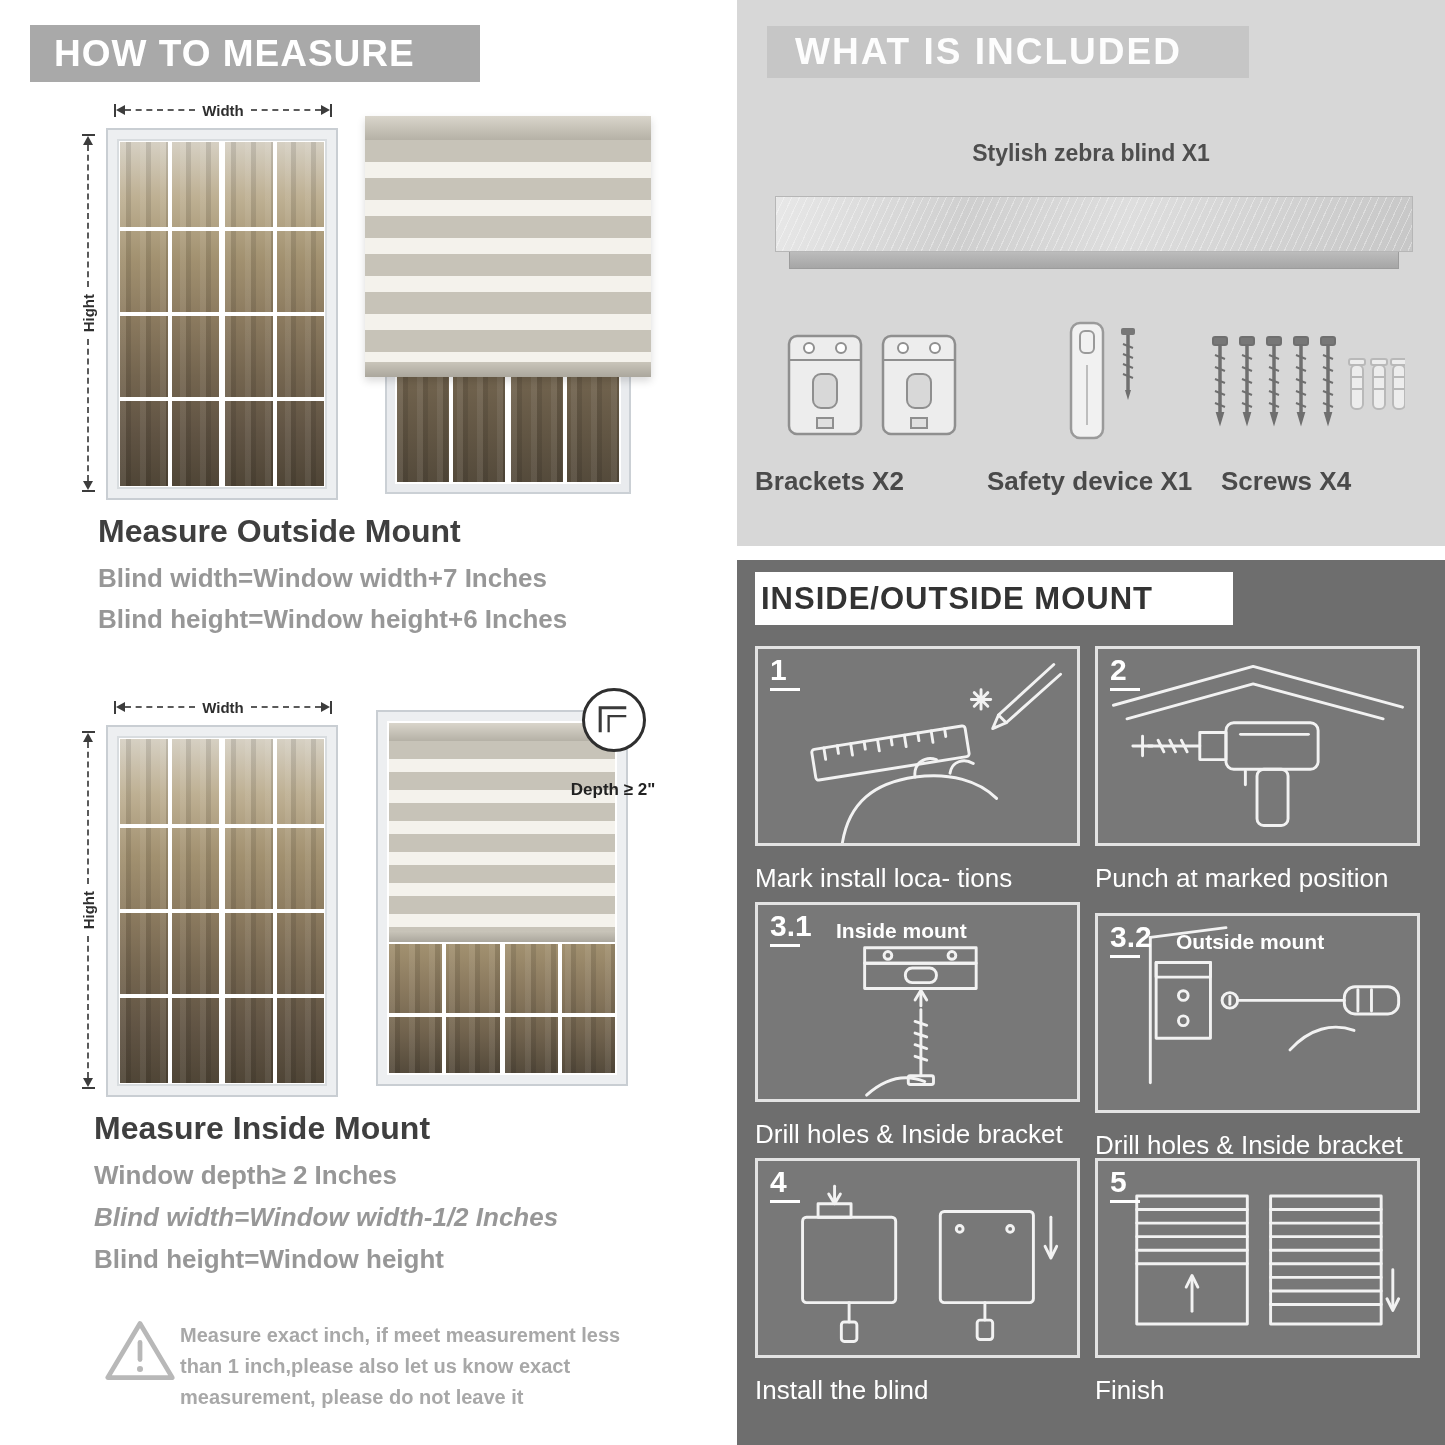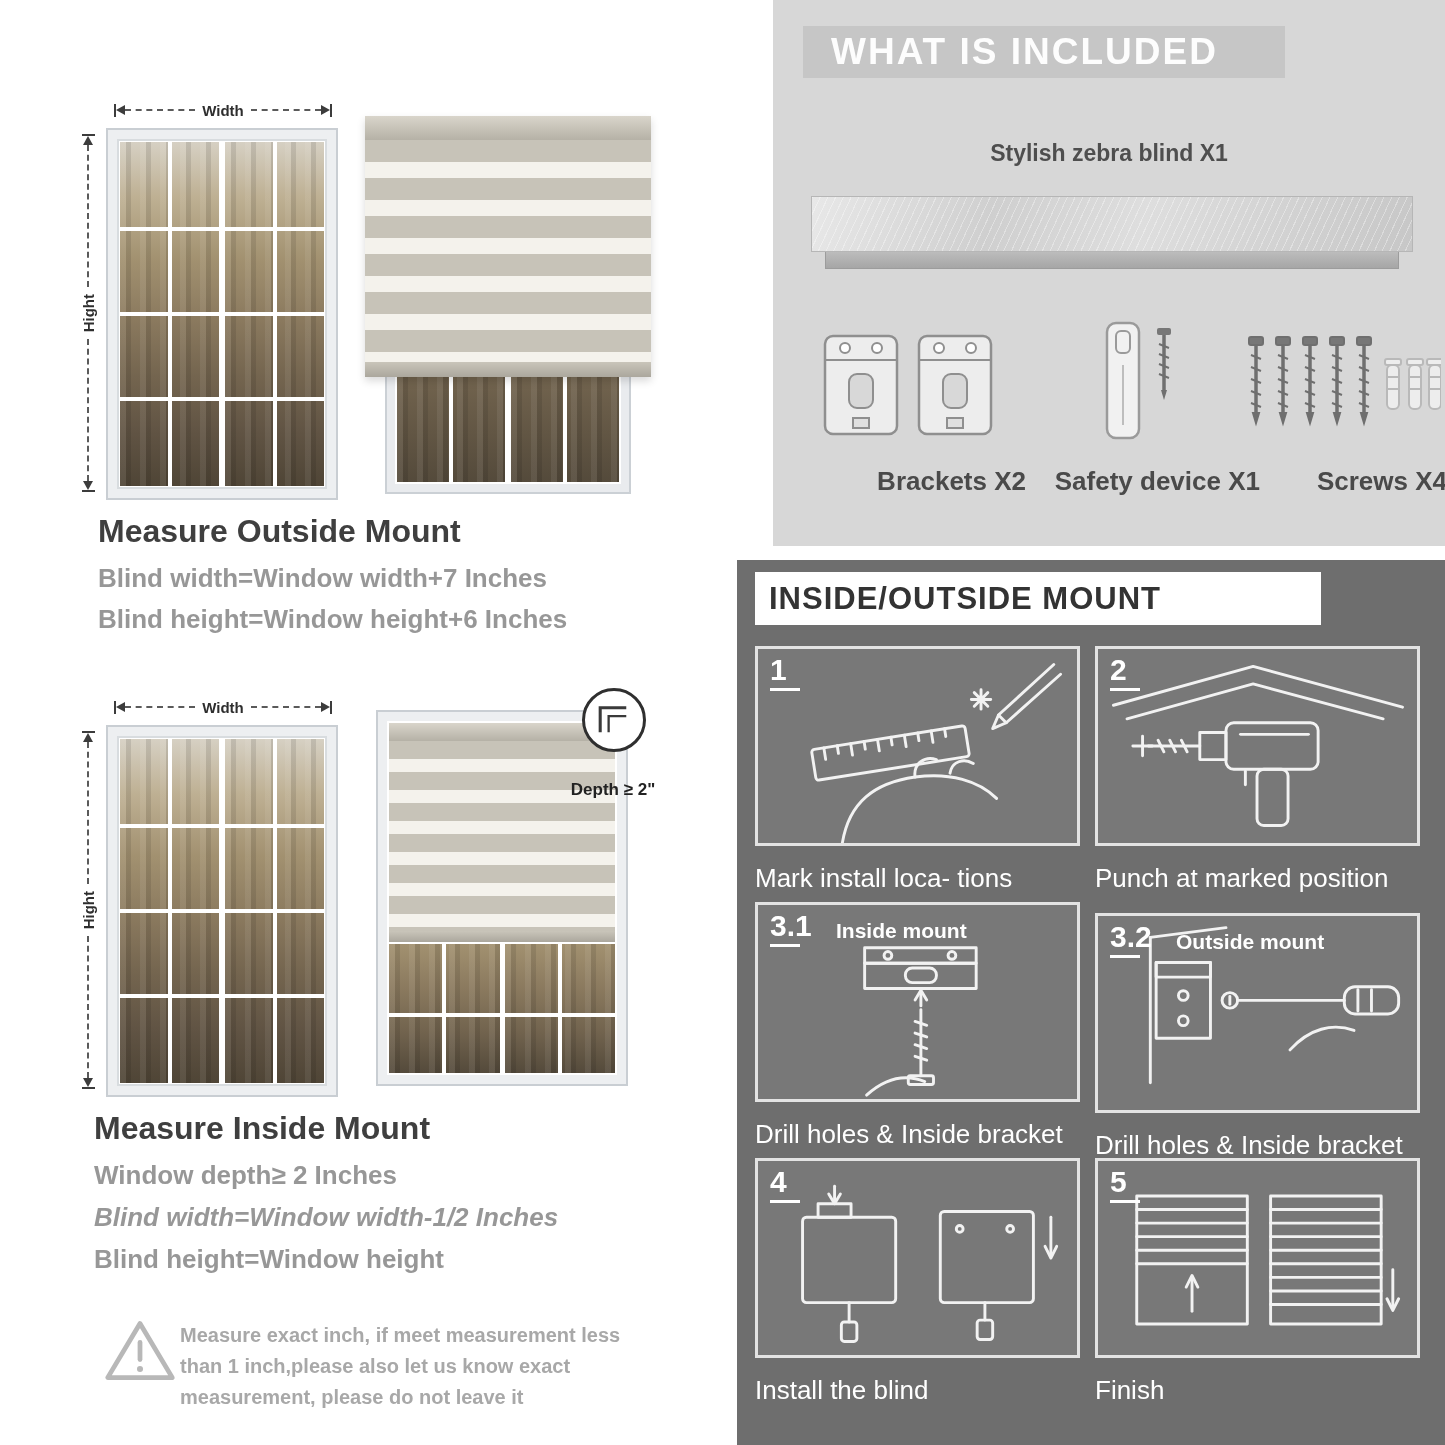--- a/index.html
+++ b/index.html
@@ -72,60 +72,61 @@
   .h-line { position:absolute; left:98px; font-size:26px; font-weight:bold; color:#979797; }
   .t-out { top:513px; } .l-out1 { top:563px; } .l-out2 { top:604px; }
   .t-in { top:1110px; left:94px; } .l-in1 { top:1160px; left:94px; } .l-in2 { top:1202px; left:94px;font-style:italic; } .l-in3 { top:1244px; left:94px; }
 
   .warn-icon { position:absolute; left:102px; top:1316px; }
   .warn-text { position:absolute; left:180px; top:1320px; width:445px; font-size:20px; font-weight:bold;
     color:#a8a8a8; line-height:1.55; }
 
   
   .right-half { position:absolute; left:723px; top:0; width:722px; height:1445px; background:#fff; }
-  .included { position:absolute; left:14px; right:0; top:0; height:546px; background:#d7d7d7;margin-left:36px; }
+  .included { position:absolute; left:14px; right:0; top:0; height:546px; background:#d7d7d7; }
   .inc-banner { position:absolute; left:30px; top:26px; width:482px; height:52px; background:#c6c6c6;
     color:#fdfdfd; font-size:37px; font-weight:bold; line-height:52px; padding-left:28px; letter-spacing:2px; }
   .product-name { position:absolute; left:0; right:0; top:140px; text-align:center;
     font-size:23px; font-weight:bold; color:#4e4e4e; }
   .rail { position:absolute; left:38px; right:32px; top:196px; }
   .rail-top { height:56px; background:linear-gradient(105deg,#e8e8e8 0%,#cfcfcf 30%,#dedede 55%,#c7c7c7 100%);
     border:1px solid #b6b6b6; position:relative; overflow:hidden; }
   .rail-top::after { content:''; position:absolute; inset:0;
     background:repeating-linear-gradient(115deg, rgba(255,255,255,.35) 0 1px, rgba(0,0,0,0) 1px 7px); }
   .rail-lip { margin:0 14px; height:17px; background:linear-gradient(180deg,#bcbcbc,#a6a6a6); border:1px solid #9c9c9c; border-top:none; }
   .part { position:absolute; }
   .p-brackets { left:48px; top:326px; }
   .p-safety { left:318px; top:320px; }
   .p-screws { left:468px; top:333px; }
-  .part-label { position:absolute; top:466px; text-align:right; font-size:26px; font-weight:bold; color:#4a4a4a; }
+  .part-label { position:absolute; top:466px; text-align:left; font-size:26px; font-weight:bold; color:#4a4a4a; }
   .pl-1 { left:18px; width:235px; }
   .pl-2 { left:250px; width:237px; }
   .pl-3 { left:484px; width:190px; }
 
   .mount { position:absolute; left:14px; right:0; top:560px; bottom:0; background:#6e6e6e; }
-  .mount-banner { position:absolute; left:18px; top:12px; width:566px; height:53px; background:#fff;
-    color:#333; font-size:31px; font-weight:bold; line-height:53px; padding-left:14px; letter-spacing:1px; }
+  .mount-banner { position:absolute; left:18px; top:12px; width:478px; height:53px; background:#fff;
+    color:#333; font-size:31px; font-weight:bold; line-height:53px; padding-left:6px; letter-spacing:1px; }
   .step { position:absolute; width:325px; }
   .s1 { left:18px;  top:86px; }  .s2 { left:358px; top:86px; }
   .s3 { left:18px;  top:342px; } .s4 { left:358px; top:353px; }
   .s5 { left:18px;  top:598px; } .s6 { left:358px; top:598px; }
   .panel { position:relative; width:325px; height:200px; border:3px solid #e3e3e3; background:#787878; overflow:hidden; }
   .num { position:absolute; left:12px; top:6px; color:#fff; font-size:30px; font-weight:bold; line-height:1; z-index:2; }
   .num::after { content:''; display:block; width:30px; height:3px; background:#fff; margin-top:3px; }
   .step-title { position:absolute; left:78px; top:14px; color:#fff; font-size:21px; font-weight:bold; z-index:2; }
   .art { position:absolute; inset:0; width:100%; height:100%; }
   .caption { margin-top:17px; color:#fff; font-size:26px; font-weight:normal; }
   .art path, .art line, .art rect, .art circle, .art polyline {
     fill:none; stroke:#f2f2f2; stroke-width:3; stroke-linecap:round; stroke-linejoin:round; }
 </style>
 </head>
 <body>
 
 <div class="left-half">
+  <div class="htm-banner">HOW TO MEASURE</div>
 
   <div class="mwin mwin1">
     <div class="harrow">
       <span class="tick"></span>
         <span class="ah l"></span>
         <span class="dash"></span>
       <span class="albl">Width</span>
       <span class="dash"></span>
         <span class="ah r"></span>
         <span class="tick"></span>

